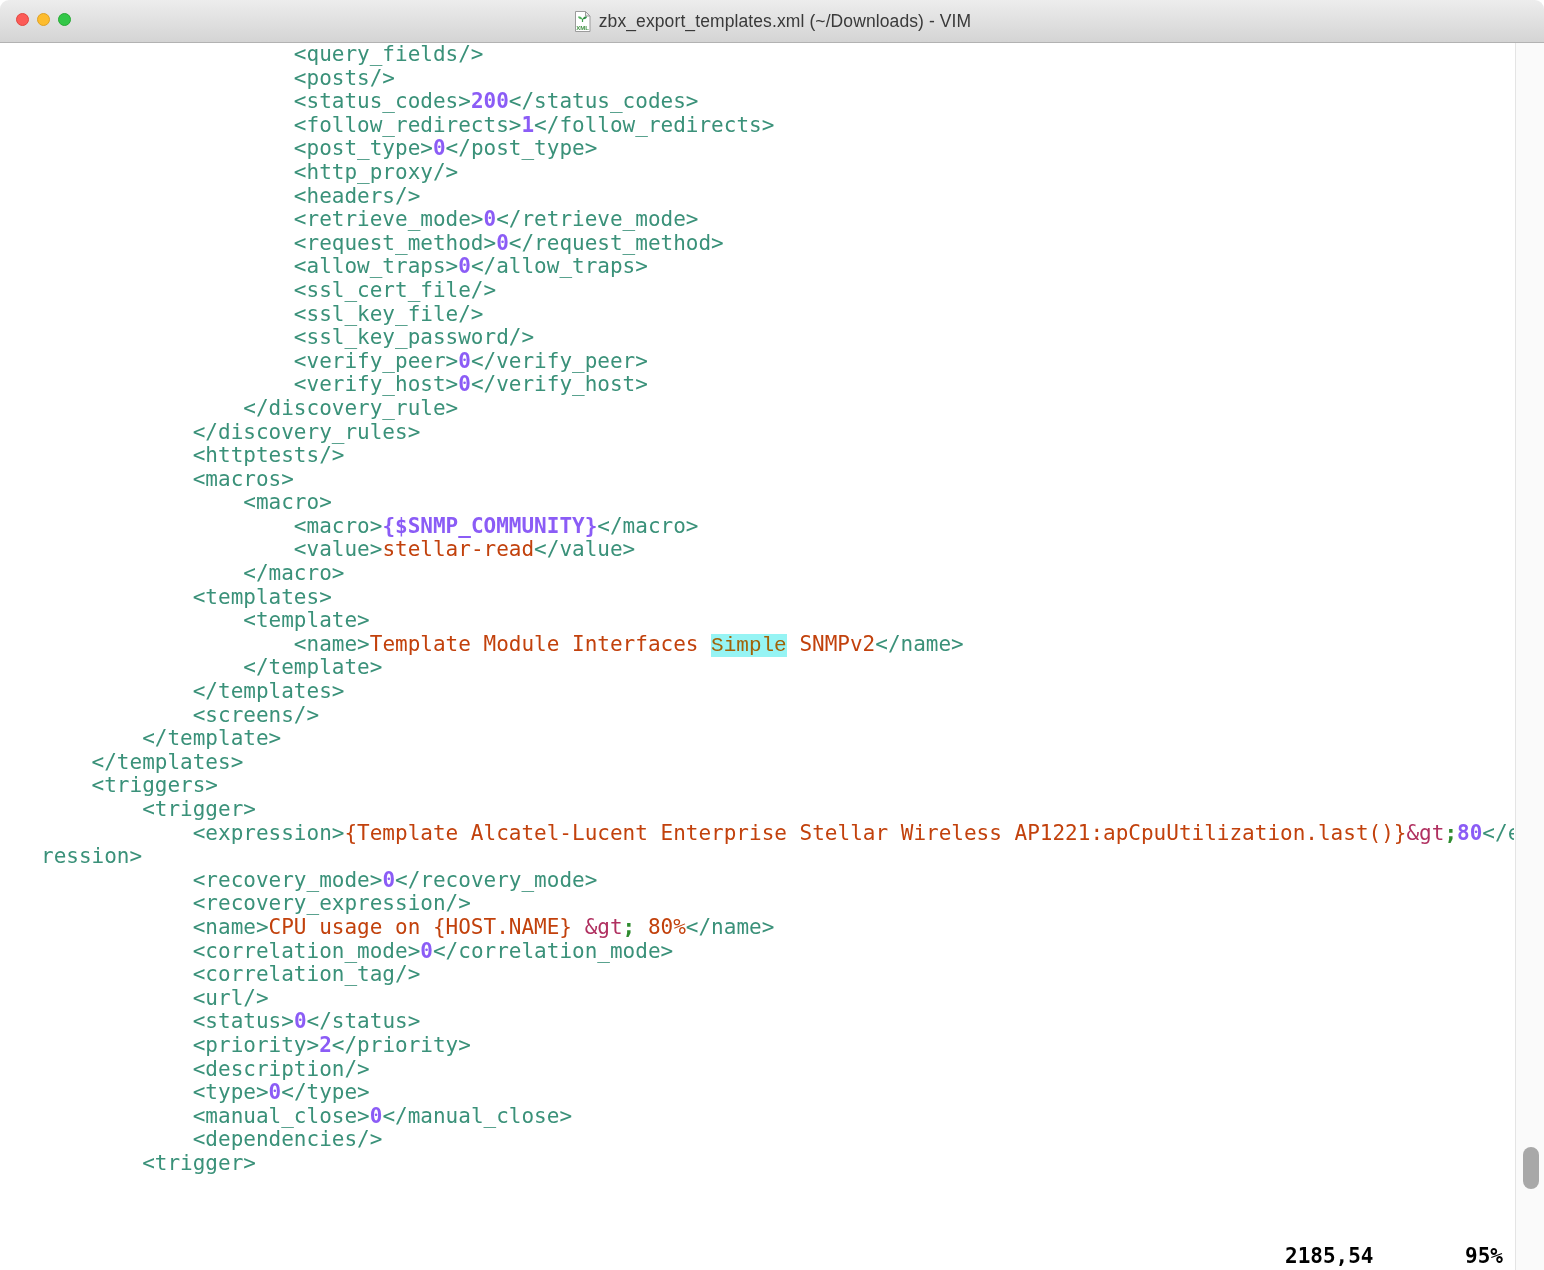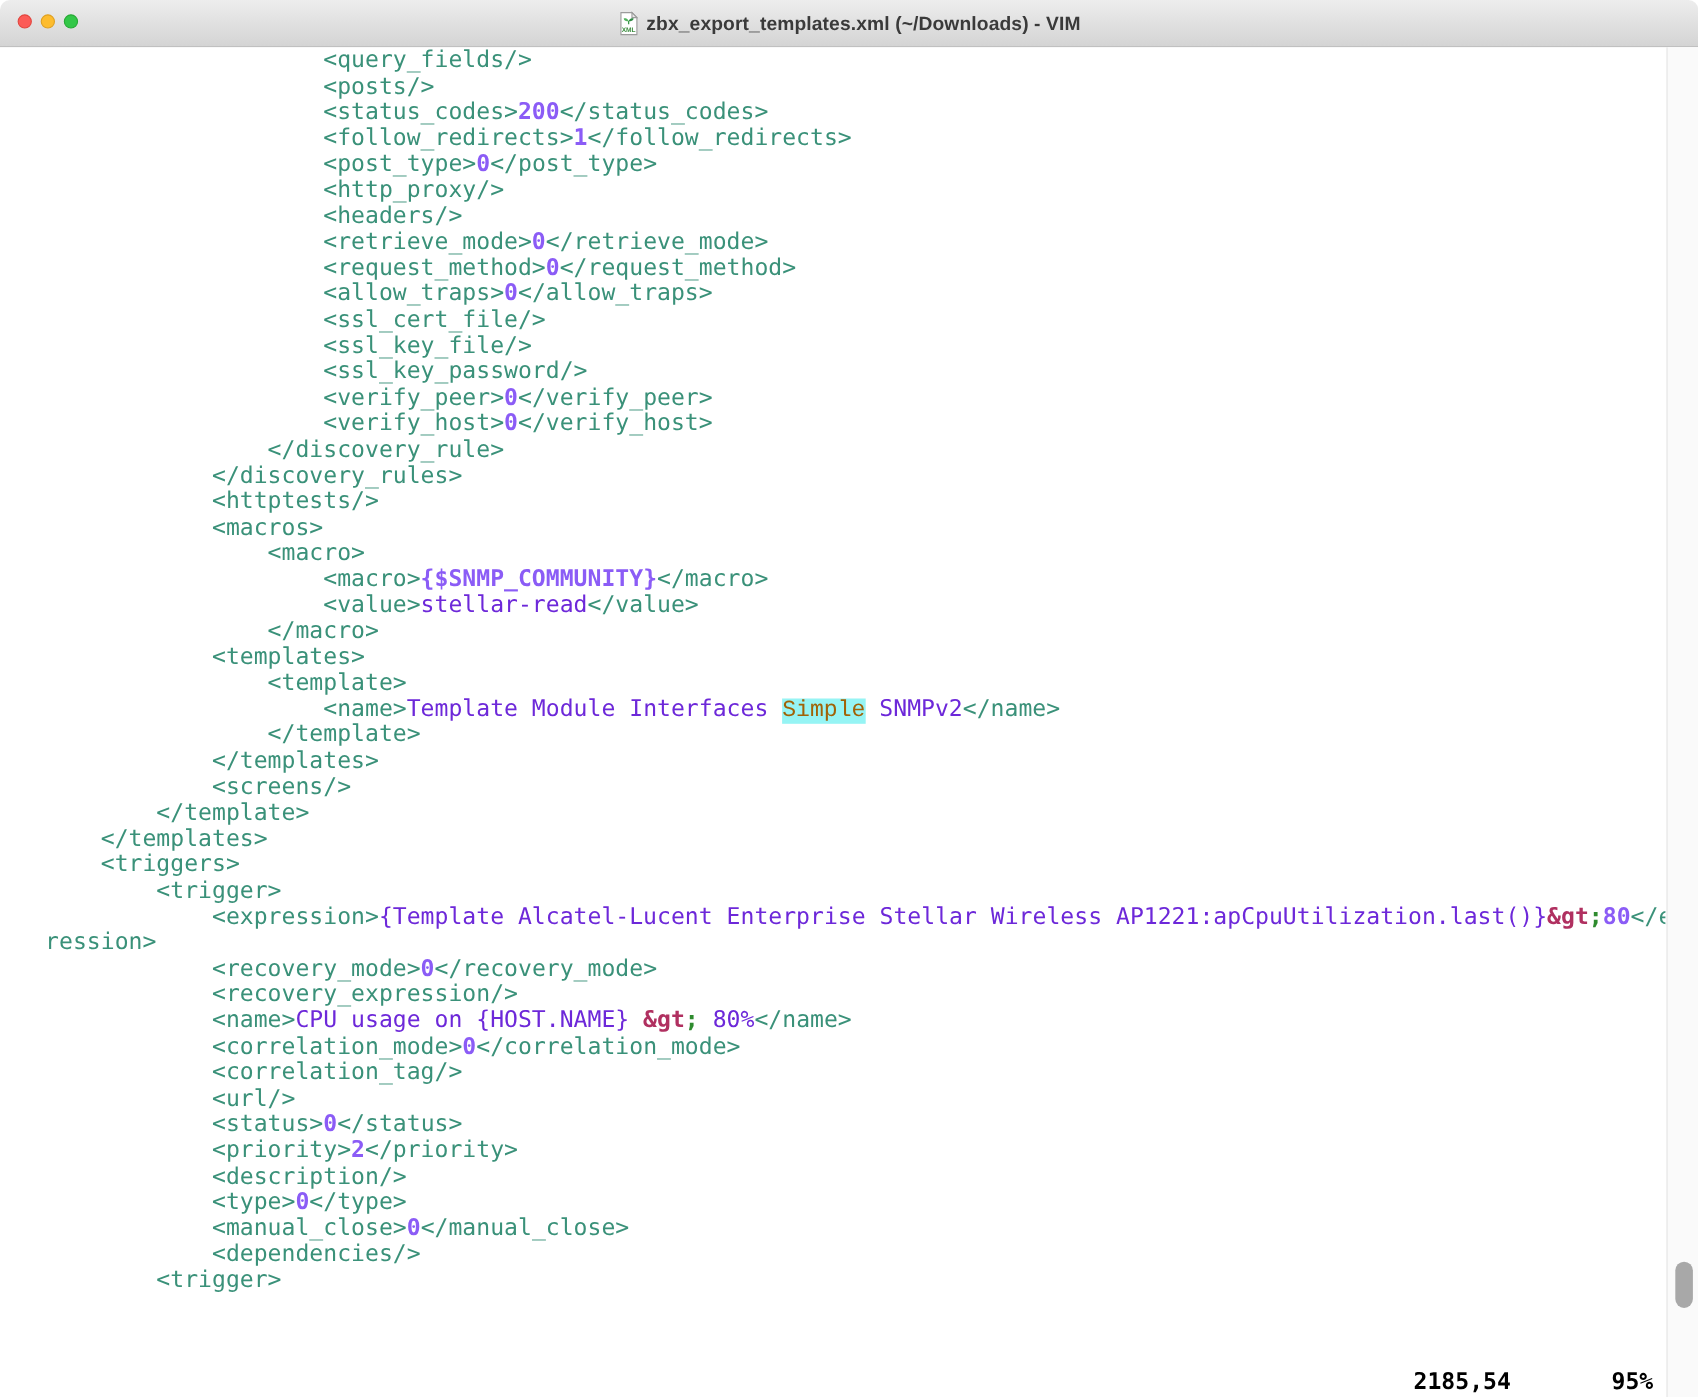--- a/index.html
+++ b/index.html
@@ -24,37 +24,37 @@
   .light{width:13px;height:13px;border-radius:50%;box-sizing:border-box;}
   .light.red{background:#fc5b57;border:1px solid #e2463f;}
   .light.yellow{background:#fdbc2e;border:1px solid #dfa123;}
   .light.green{background:#33c748;border:1px solid #27aa35;}
   .title-center{
     position:absolute;left:0;right:0;top:0;height:42px;
     display:flex;align-items:center;justify-content:center;gap:7px;
   }
   .title-text{
     font-family:"Liberation Sans",sans-serif;
-    font-size:17.5px;font-weight:700;color:#3a3a3a;
+    font-size:17.5px;font-weight:400;color:#3a3a3a;
     letter-spacing:0.1px;
     text-align:right;
   }
   .doc-icon{display:block;}
   
   .editor{
     position:absolute;top:43px;left:0;right:0;bottom:0;
     background:#ffffff;
     font-size:21px;line-height:23.6px;
   }
   .code{position:absolute;top:0;left:5px;right:30px;overflow:hidden;}
   .line{white-space:pre;height:23.6px;margin-left:36px;}
   .tg{color:#3a9179;}
-  .pl{color:#6d28d9;}
+  .pl{color:#c2410c;}
   .bd{color:#8b5cf6;font-weight:bold;}
-  .en{color:#b03060;font-weight:bold;}
+  .en{color:#b03060;font-weight:normal;}
   .sc{color:#2e8b2e;font-weight:bold;}
   .hl{background:#96f4f4;color:#a16207;font-family:Liberation Mono, monospace;}
   
   .ruler{
     position:absolute;left:5px;right:14px;bottom:1px;height:23.6px;
     font-size:21px;line-height:23.6px;color:#000;
   }
   .ruler-pos{position:absolute;left:1280px;font-weight:bold;}
   .ruler-pct{position:absolute;left:1460px;font-weight:bold;}
   

